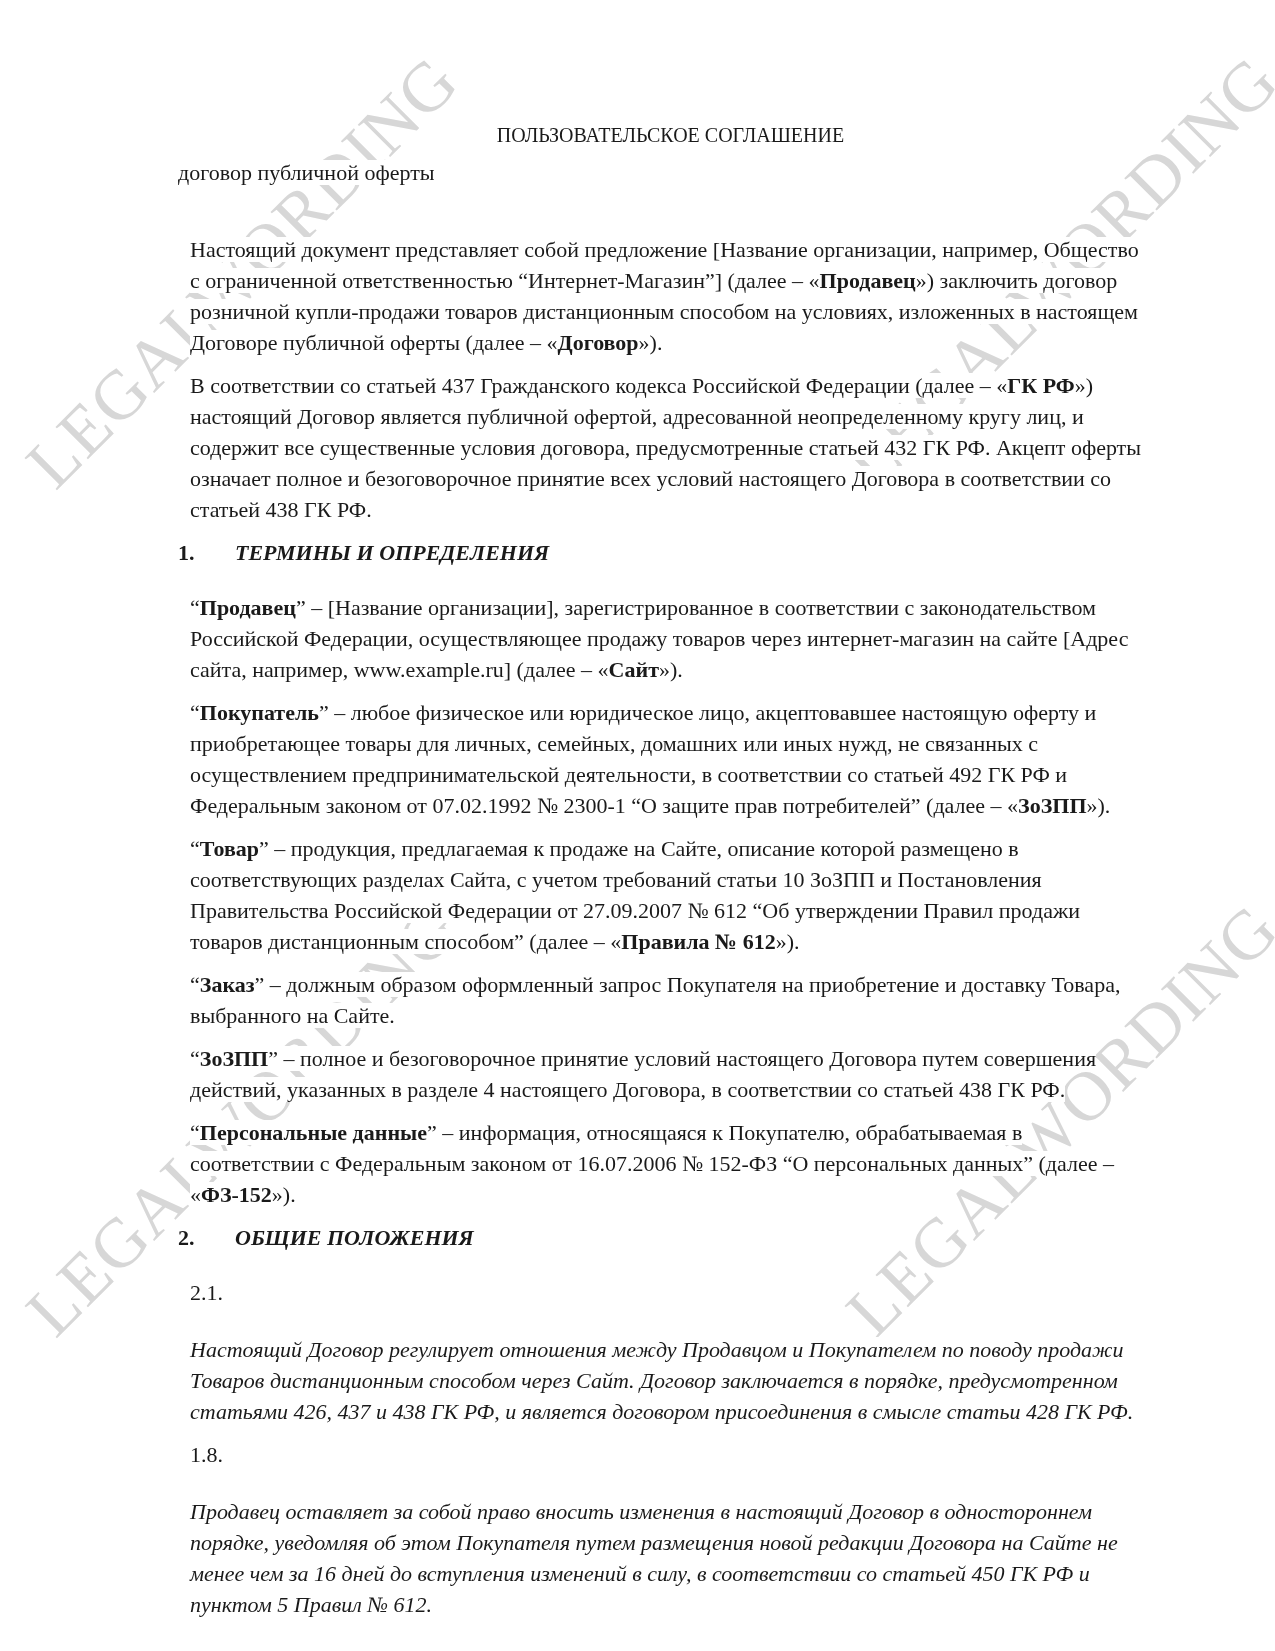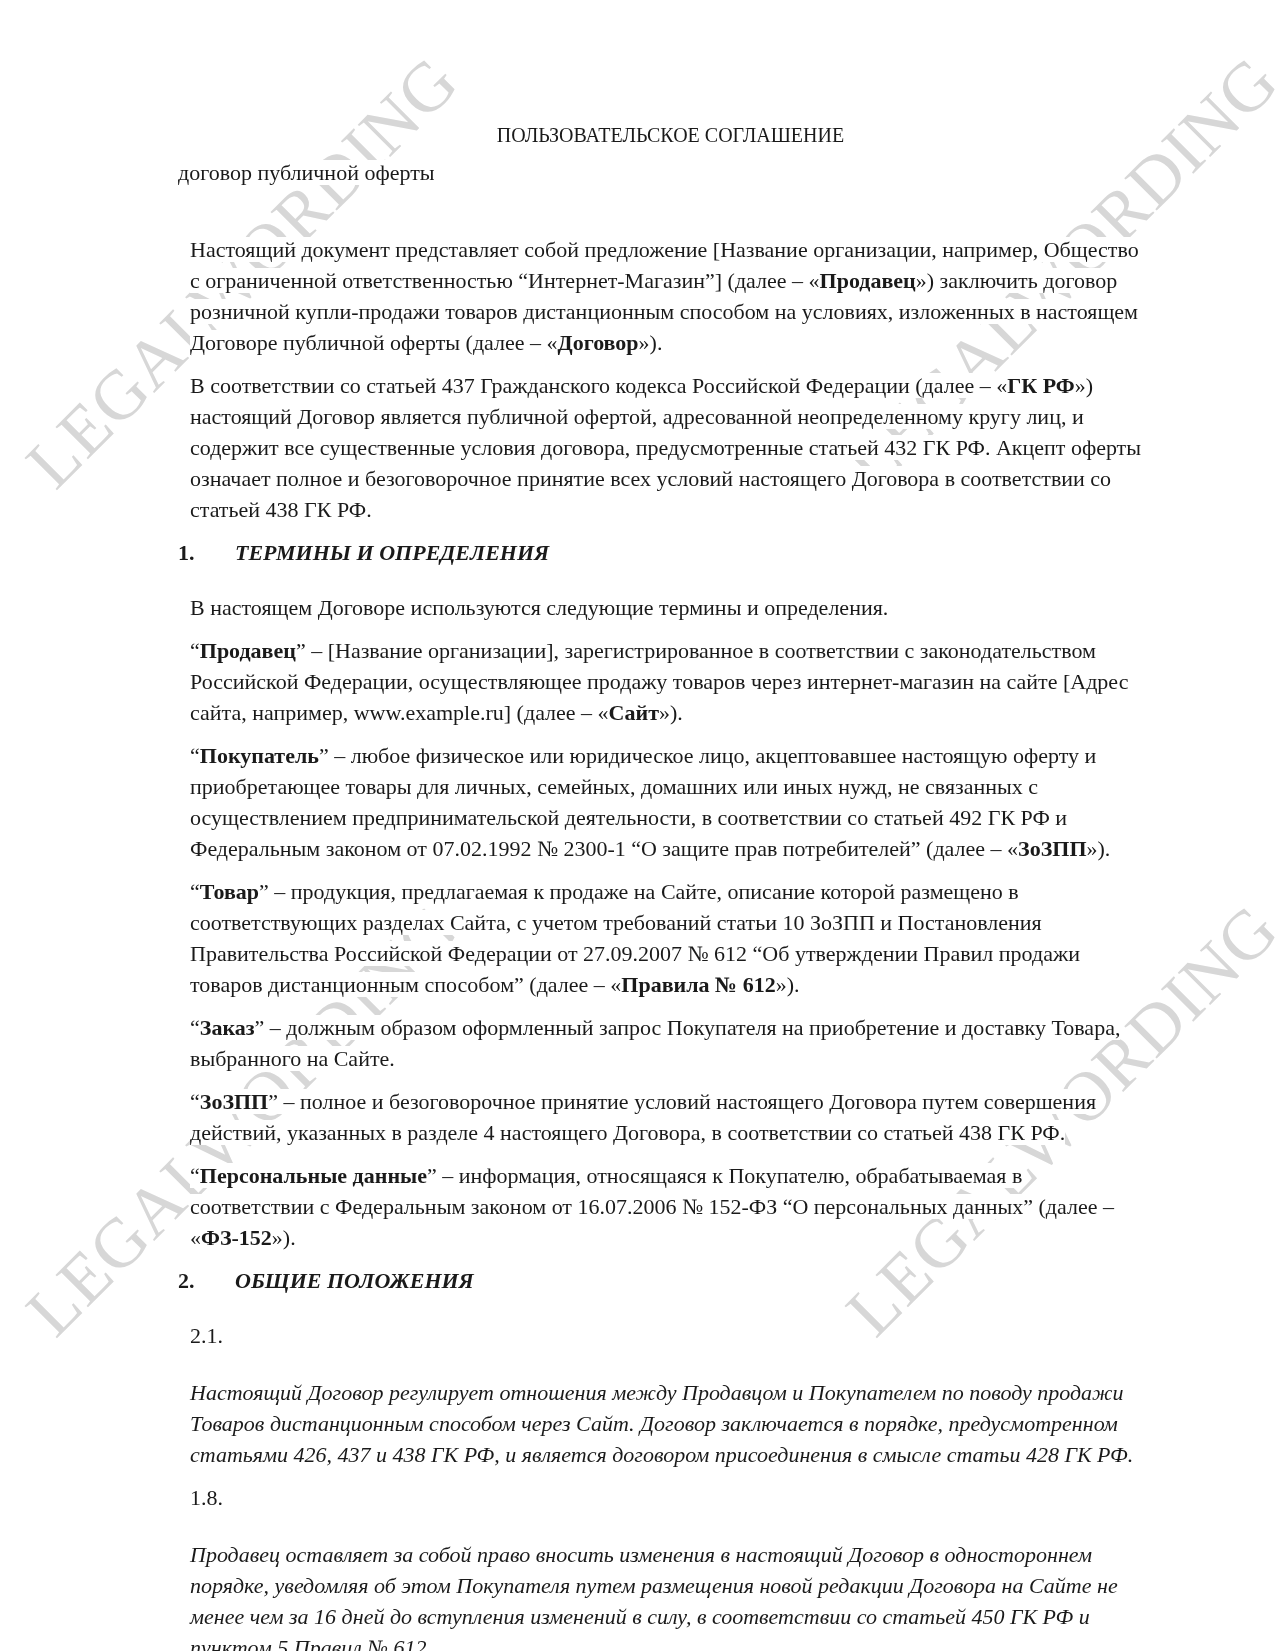--- a/index.html
+++ b/index.html
@@ -49,21 +49,20 @@
     </div>
   <div class="doc" id="doc-body">
       <div class="blk title"><span class="linebg"><span>ПОЛЬЗОВАТЕЛЬСКОЕ СОГЛАШЕНИЕ</span></span></div>
       <div class="blk subtitle"><span class="linebg"><span>договор публичной оферты</span></span></div>
       <div class="blk p"><span class="linebg"><span>Настоящий документ представляет собой предложение [Название организации, например, Общество с ограниченной ответственностью “Интернет-Магазин”] (далее – «</span><b>Продавец</b><span>») заключить договор розничной купли-продажи товаров дистанционным способом на условиях, изложенных в настоящем Договоре публичной оферты (далее – «</span><b>Договор</b><span>»).</span></span></div>
       <div class="blk p"><span class="linebg"><span>В соответствии со статьей 437 Гражданского кодекса Российской Федерации (далее – «</span><b>ГК РФ</b><span>») настоящий Договор является публичной офертой, адресованной неопределенному кругу лиц, и содержит все существенные условия договора, предусмотренные статьей 432 ГК РФ. Акцепт оферты означает полное и безоговорочное принятие всех условий настоящего Договора в соответствии со статьей 438 ГК РФ.</span></span></div>
       <div class="blk heading">
         <span class="num"><span class="linebg">1.</span></span>
         <div class="txt"><span class="linebg"><span>ТЕРМИНЫ И ОПРЕДЕЛЕНИЯ</span></span></div>
       </div>
-      <div class="blk p"><span class="linebg"><span>В настоящем Договоре используются следующие термины и определения.</span></span></div>
       <div class="blk p"><span class="linebg"><span>“</span><b>Продавец</b><span>” – [Название организации], зарегистрированное в соответствии с законодательством Российской Федерации, осуществляющее продажу товаров через интернет-магазин на сайте [Адрес сайта, например, www.example.ru] (далее – «</span><b>Сайт</b><span>»).</span></span></div>
       <div class="blk p"><span class="linebg"><span>“</span><b>Покупатель</b><span>” – любое физическое или юридическое лицо, акцептовавшее настоящую оферту и приобретающее товары для личных, семейных, домашних или иных нужд, не связанных с осуществлением предпринимательской деятельности, в соответствии со статьей 492 ГК РФ и Федеральным законом от 07.02.1992 № 2300-1 “О защите прав потребителей” (далее – «</span><b>ЗоЗПП</b><span>»).</span></span></div>
       <div class="blk p"><span class="linebg"><span>“</span><b>Товар</b><span>” – продукция, предлагаемая к продаже на Сайте, описание которой размещено в соответствующих разделах Сайта, с учетом требований статьи 10 ЗоЗПП и Постановления Правительства Российской Федерации от 27.09.2007 № 612 “Об утверждении Правил продажи товаров дистанционным способом” (далее – «</span><b>Правила № 612</b><span>»).</span></span></div>
       <div class="blk p"><span class="linebg"><span>“</span><b>Заказ</b><span>” – должным образом оформленный запрос Покупателя на приобретение и доставку Товара, выбранного на Сайте.</span></span></div>
       <div class="blk p"><span class="linebg"><span>“</span><b>ЗоЗПП</b><span>” – полное и безоговорочное принятие условий настоящего Договора путем совершения действий, указанных в разделе 4 настоящего Договора, в соответствии со статьей 438 ГК РФ.</span></span></div>
       <div class="blk p"><span class="linebg"><span>“</span><b>Персональные данные</b><span>” – информация, относящаяся к Покупателю, обрабатываемая в соответствии с Федеральным законом от 16.07.2006 № 152-ФЗ “О персональных данных” (далее – «</span><b>ФЗ-152</b><span>»).</span></span></div>
       <div class="blk heading">
         <span class="num"><span class="linebg">2.</span></span>
         <div class="txt"><span class="linebg"><span>ОБЩИЕ ПОЛОЖЕНИЯ</span></span></div>
       </div>

